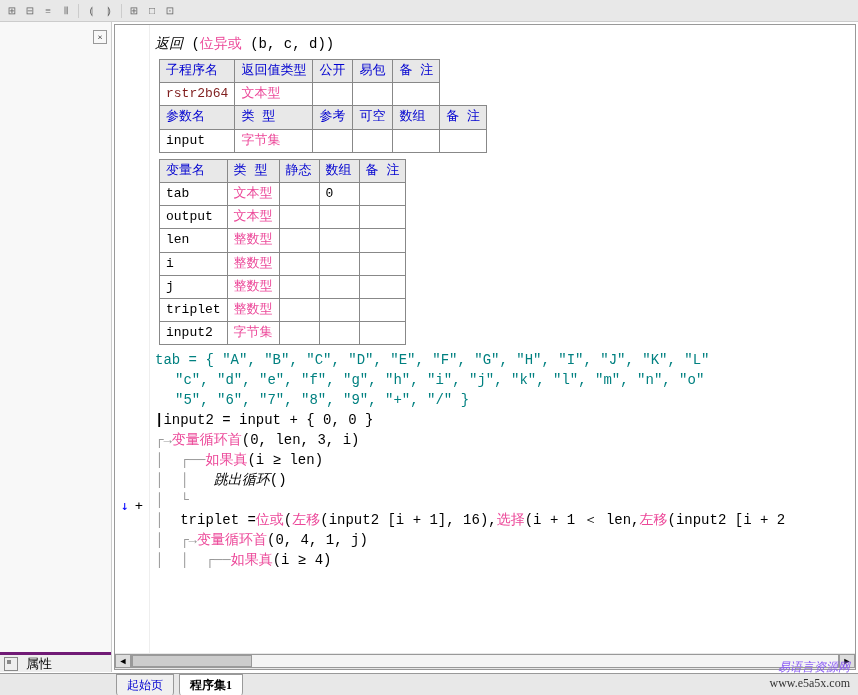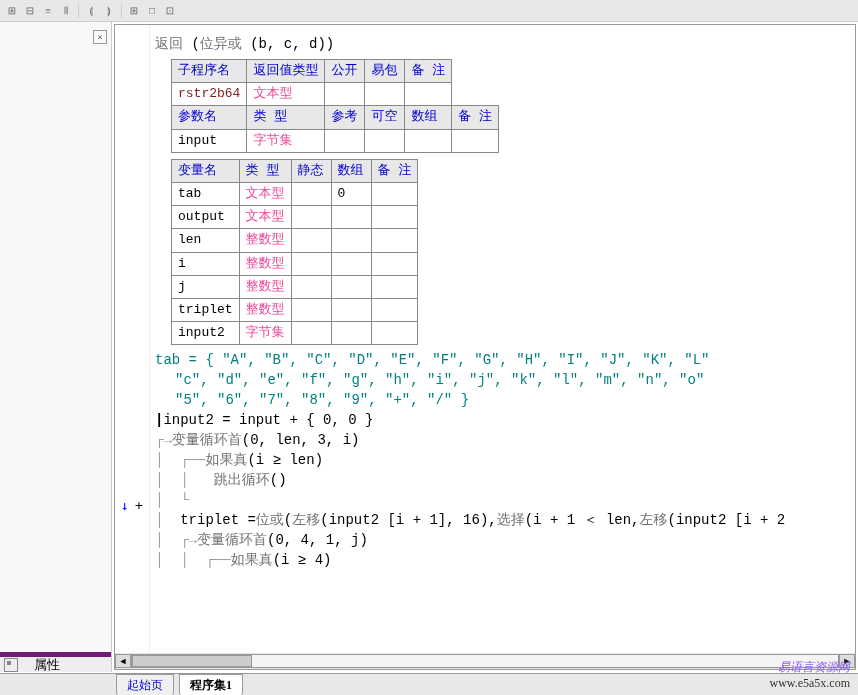--- a/index.html
+++ b/index.html
@@ -2,33 +2,33 @@
 <html><head>
 <meta charset="utf-8">
 <style>
 * { box-sizing: border-box; margin: 0; padding: 0; }
 body { font-family: 'SimSun', 'NSimSun', serif; font-size: 13px; background: #fff; width: 858px; height: 695px; overflow: hidden; position: relative; }
 .toolbar { height: 22px; background: #e8e8e8; border-bottom: 1px solid #ccc; display: flex; align-items: center; padding: 0 4px; gap: 2px; }
 .toolbar-btn { width: 16px; height: 16px; display: inline-flex; align-items: center; justify-content: center; font-size: 10px; color: #666; cursor: pointer; border: 1px solid transparent; }
 .toolbar-sep { width: 1px; height: 14px; background: #ccc; margin: 0 2px; }
 .main { display: flex; height: 650px; }
 .left-panel { width: 112px; background: #f8f8f8; border-right: 1px solid #ccc; position: relative; }
-.left-panel-inner { position: absolute; bottom: 0; left: 0; right: 0; border-top: 5px solid #701a75; height: 20px; background: #eee; display: flex; align-items: center; padding: 0 4px; gap: 16px; }
+.left-panel-inner { position: absolute; bottom: 0; left: 0; right: 0; border-top: 3px solid #701a75; height: 20px; background: #eee; display: flex; align-items: center; padding: 0 4px; gap: 8px; }
 .close-x { position: absolute; top: 8px; right: 4px; width: 14px; height: 14px; border: 1px solid #999; display: flex; align-items: center; justify-content: center; font-size: 9px; cursor: pointer; }
 .code-area { flex: 1; position: relative; overflow: hidden; border: 1px solid #999; margin: 2px; }
 .gutter { position: absolute; left: 0; top: 0; bottom: 0; width: 35px; background: #fff; border-right: 1px solid #eee; }
 .gutter-mark { position: absolute; left: 6px; font-size: 13px; font-family: monospace; }
 .content { position: absolute; left: 40px; top: 10px; right: 0; bottom: 20px; font-family: 'SimSun', 'Courier New', monospace; font-size: 14px; line-height: 1.4; white-space: nowrap; overflow: auto; }
 .line { height: 20px; display: flex; align-items: center; }
-table.decl { border-collapse: collapse; margin: 4px 0 6px 16px; padding-left: 22px; }
+table.decl { border-collapse: collapse; margin: 4px 0 6px 4px; padding-left: 22px; }
 table.decl td, table.decl th { border: 1px solid #888; padding: 2px 6px; font-size: 13px; text-align: left; height: 22px; min-width: 40px; font-weight: normal; }
 table.decl th { background: #e8e8e8; color: #0000d0; }
 .type-link { color: #ec4899; }
-.kw-red { color: #737373; }
-.kw-blue { color: #737373; }
+.kw-red { color: #ec4899; }
+.kw-blue { color: #000000; font-style: italic; }
 .kw-teal { color: #008080; }
 .tree-line { font-family: 'Courier New', monospace; color: #999; display: inline; }
 .indent { display: inline-block; }
 .hscroll { position: absolute; bottom: 0; left: 0; right: 0; height: 16px; background: #e8e8e8; display: flex; align-items: center; }
 .hscroll-btn { width: 16px; height: 14px; border: 1px solid #999; background: #ddd; display: flex; align-items: center; justify-content: center; font-size: 9px; cursor: pointer; }
 .hscroll-track { flex: 1; height: 14px; border: 1px solid #999; background: #f4f4f4; position: relative; }
 .hscroll-thumb { position: absolute; left: 0; width: 120px; height: 100%; background: #ccc; border: 1px solid #999; }
 .bottom-tabs { position: absolute; bottom: 0; left: 0; right: 0; height: 22px; display: flex; align-items: center; background: #e8e8e8; border-top: 1px solid #999; }
 .tab { padding: 2px 10px; border: 1px solid #999; border-bottom: none; background: #f0f0f0; font-size: 12px; cursor: pointer; margin-right: -1px; border-radius: 0 0 4px 4px; }
 .tab.active { background: #fff; font-weight: bold; margin-left: 6px; }

